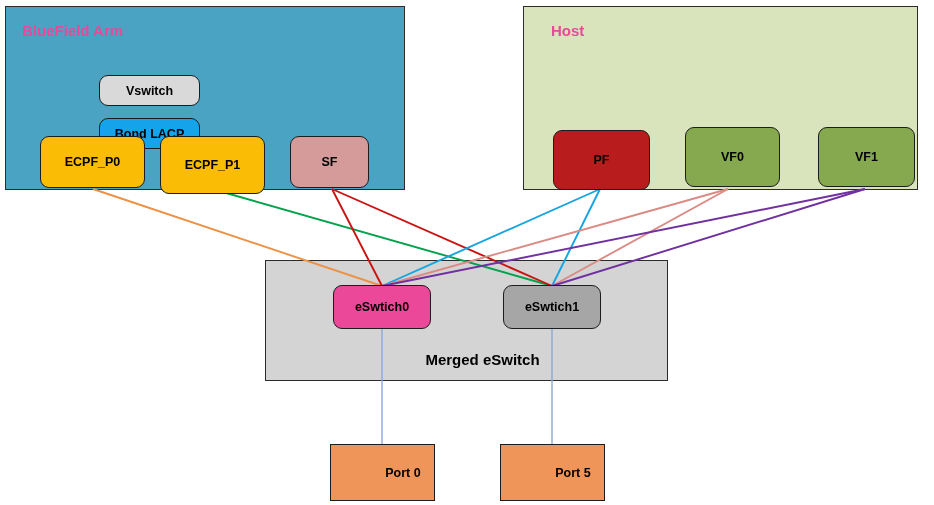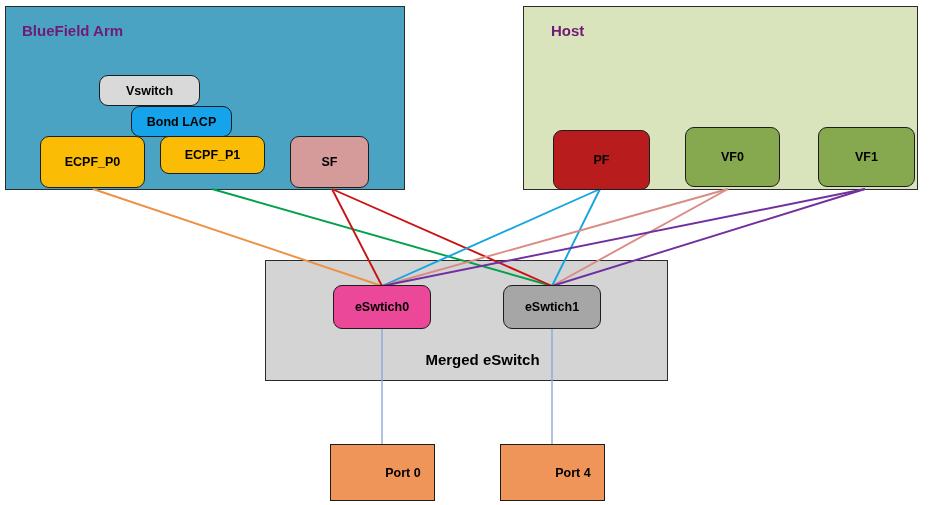--- a/index.html
+++ b/index.html
@@ -15,21 +15,21 @@
   
   .panel{
     position:absolute;
     border:1px solid #2b2b2b;
     box-sizing:border-box;
   }
   .panel-title{
     position:absolute;
     font-weight:bold;
     font-size:15px;
-    color:#701a75;
+    color:#ec4899;
     white-space:nowrap;
   }
 
   
   .node{
     position:absolute;
     box-sizing:border-box;
     border:1.6px solid #1d1d1d;
     border-radius:9px;
     display:flex;
@@ -96,26 +96,26 @@
       <line x1="728" y1="189" x2="382" y2="286" stroke="#d98b84" stroke-width="1.9"></line>
       <line x1="728" y1="189" x2="552" y2="286" stroke="#d98b84" stroke-width="1.9"></line>
       <line x1="865" y1="189" x2="382" y2="286" stroke="#7030a0" stroke-width="1.9"></line>
       <line x1="865" y1="189" x2="552" y2="286" stroke="#7030a0" stroke-width="1.9"></line>
       <line x1="382" y1="329" x2="382" y2="444" stroke="#8fa8d8" stroke-width="1.4"></line>
       <line x1="552" y1="329" x2="552" y2="444" stroke="#8fa8d8" stroke-width="1.4"></line>
     </svg>
 
   <div id="nodes">
       <div class="node" style="left: 99px; top: 75px; width: 101px; height: 31px; background: rgb(217, 217, 217);">Vswitch</div>
-      <div class="node" style="left: 99px; top: 106px; width: 101px; height: 31px; background: rgb(21, 164, 236); margin-left: 32px;">Bond LACP</div>
+      <div class="node" style="left: 99px; top: 118px; width: 101px; height: 31px; background: rgb(21, 164, 236);">Bond LACP</div>
       <div class="node" style="left: 40px; top: 136px; width: 105px; height: 52px; background: rgb(251, 188, 5);">ECPF_P0</div>
-      <div class="node" style="left: 160px; top: 136px; width: 105px; height: 38px; background: rgb(251, 188, 5);">ECPF_P1</div>
+      <div class="node" style="left: 160px; top: 136px; width: 105px; height: 58px; background: rgb(251, 188, 5);">ECPF_P1</div>
       <div class="node" style="left: 290px; top: 136px; width: 79px; height: 52px; background: rgb(213, 154, 154);">SF</div>
       <div class="node" style="left: 553px; top: 130px; width: 97px; height: 60px; background: #b91c1c;">PF</div>
       <div class="node" style="left: 685px; top: 127px; width: 95px; height: 60px; background: rgb(134, 168, 78);">VF0</div>
       <div class="node" style="left: 818px; top: 127px; width: 97px; height: 60px; background: rgb(134, 168, 78);">VF1</div>
       <div class="node" style="left: 333px; top: 285px; width: 98px; height: 44px; background: #ec4899;">eSwtich0</div>
       <div class="node" style="left: 503px; top: 285px; width: 98px; height: 44px; background: rgb(166, 166, 166);">eSwtich1</div>
       <div class="port" style="left: 330px; top: 444px; width: 105px; height: 57px; background: rgb(240, 149, 90);">Port 0</div>
-      <div class="port" style="left: 500px; top: 444px; width: 105px; height: 57px; background: rgb(240, 149, 90);">Port 4</div>
+      <div class="port" style="left: 500px; top: 444px; width: 105px; height: 57px; background: rgb(240, 149, 90);">Port 5</div>
     </div>
 
 </div>
 
 </body></html>

